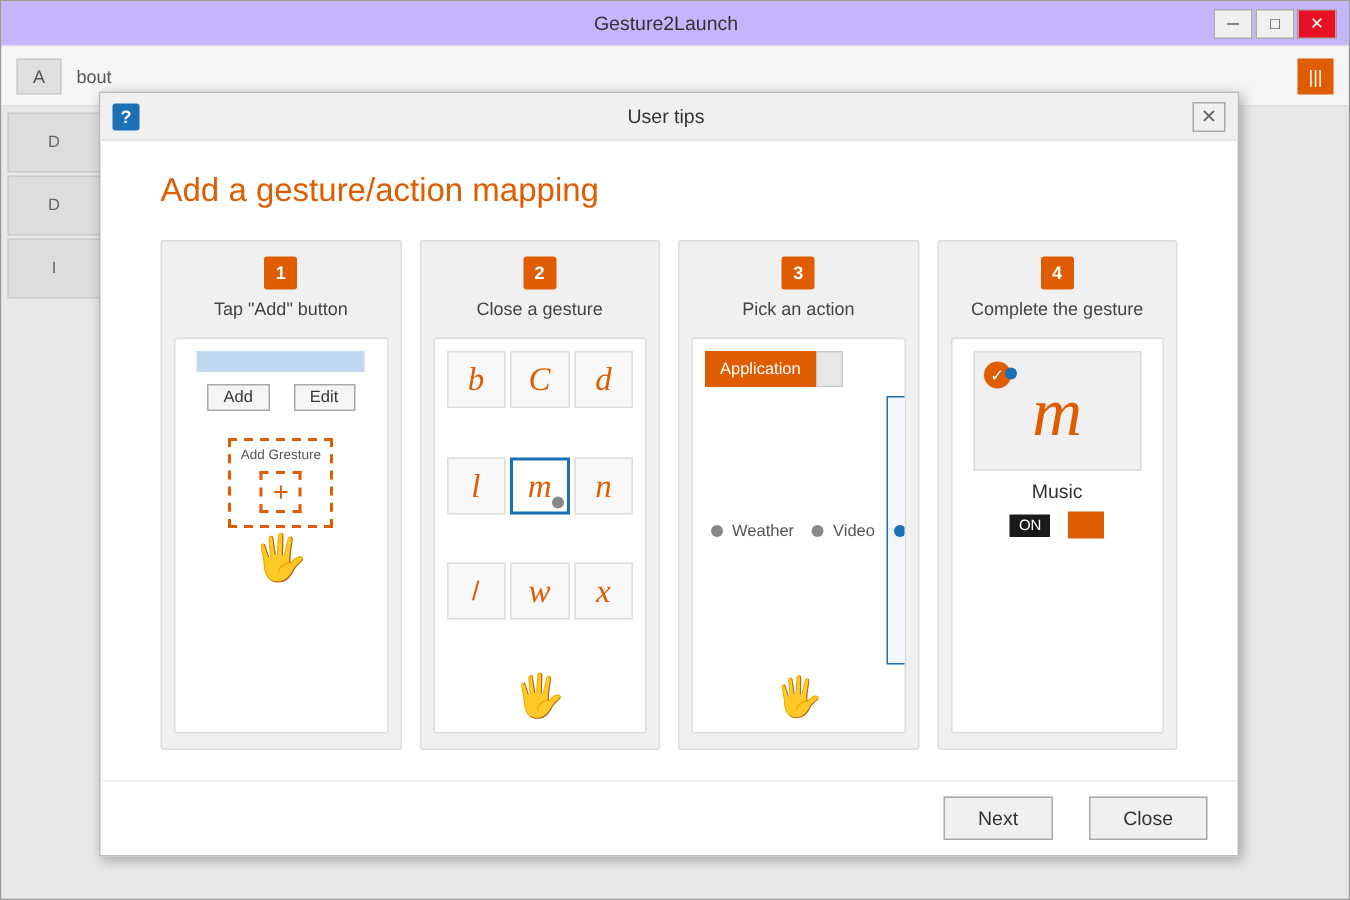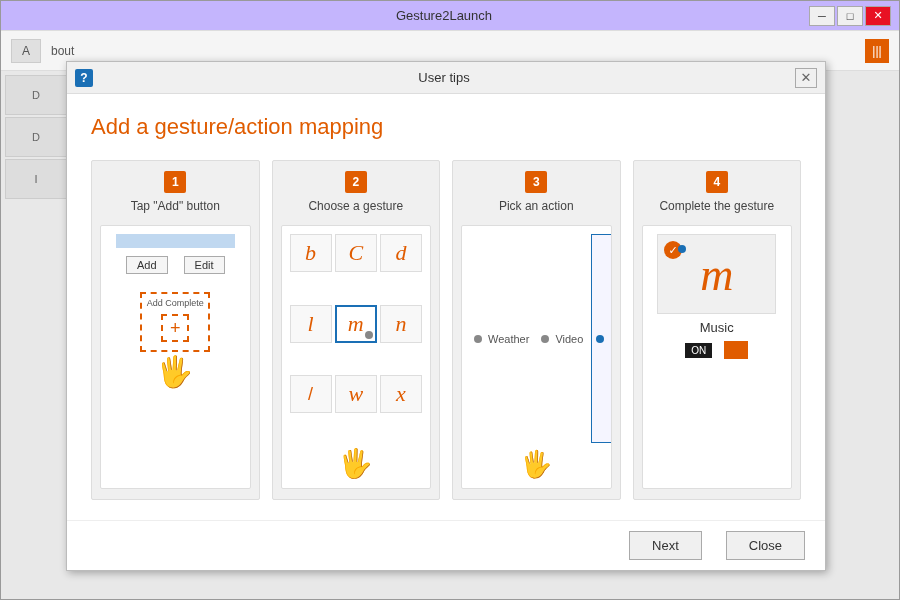--- a/index.html
+++ b/index.html
@@ -170,21 +170,21 @@
       cursor: pointer;
       display: flex;
       align-items: center;
       justify-content: center;
       font-size: 13px;
       color: #666;
     }
 
     
     .dialog-content {
-      padding: 20px 24px;
+      padding: 20px 40px;
       flex: 1;
       display: flex;
       flex-direction: column;
     }
     .dialog-heading {
       color: #e05c00;
       font-size: 22px;
       font-weight: 300;
       margin-bottom: 20px;
     }
@@ -497,31 +497,31 @@
             <div class="step-label">Tap "Add" button</div>
             <div class="step-inner">
               <div class="step1-textbar"></div>
               <div class="step1-buttons">
                 <button class="step1-btn">Add</button>
                 <button class="step1-btn">Edit</button>
               </div>
 
               <div style="position:relative; margin-top:6px;">
                 <div class="add-gesture-box">
-                  <span class="add-gesture-label">Add Complete</span>
+                  <span class="add-gesture-label">Add Gresture</span>
                   <div class="plus-icon-dashed">+</div>
                 </div>
                 <div style="text-align:center; font-size:30px; color:#888; margin-top:2px;">🖐</div>
               </div>
             </div>
           </div>
 
           <div class="step-card">
             <div class="step-number-badge">2</div>
-            <div class="step-label">Choose a gesture</div>
+            <div class="step-label">Close a gesture</div>
             <div class="step-inner">
               <div class="gesture-grid">
 
                 <div class="gesture-cell" style="font-family:serif;font-style:italic;color:#e05c00;">b</div>
                 <div class="gesture-cell" style="font-family:serif;font-style:italic;color:#e05c00;">C</div>
                 <div class="gesture-cell" style="font-family:serif;font-style:italic;color:#e05c00;">d</div>
 
                 <div class="gesture-cell" style="font-family:serif;font-style:italic;color:#e05c00;">l</div>
                 <div class="gesture-cell selected" style="font-family:serif;font-style:italic;color:#e05c00;position:relative;">
                   m
@@ -534,20 +534,24 @@
                 <div class="gesture-cell" style="font-family:serif;font-style:italic;color:#e05c00;">x</div>
               </div>
               <div style="text-align:center; font-size:28px; color:#888; margin-top:4px;">🖐</div>
             </div>
           </div>
 
           <div class="step-card">
             <div class="step-number-badge">3</div>
             <div class="step-label">Pick an action</div>
             <div class="step-inner">
+              <div class="action-tab-bar">
+                <button class="action-tab">Application</button>
+                <div class="action-tab-inactive"></div>
+              </div>
               <div class="action-list">
                 <div class="action-item">
                   <div class="radio-dot"></div>
                   <span>Weather</span>
                 </div>
                 <div class="action-item">
                   <div class="radio-dot"></div>
                   <span>Video</span>
                 </div>
                 <div class="action-item selected">

